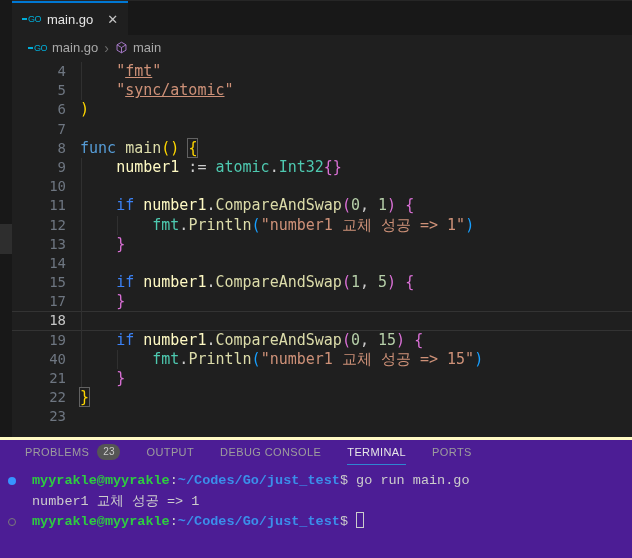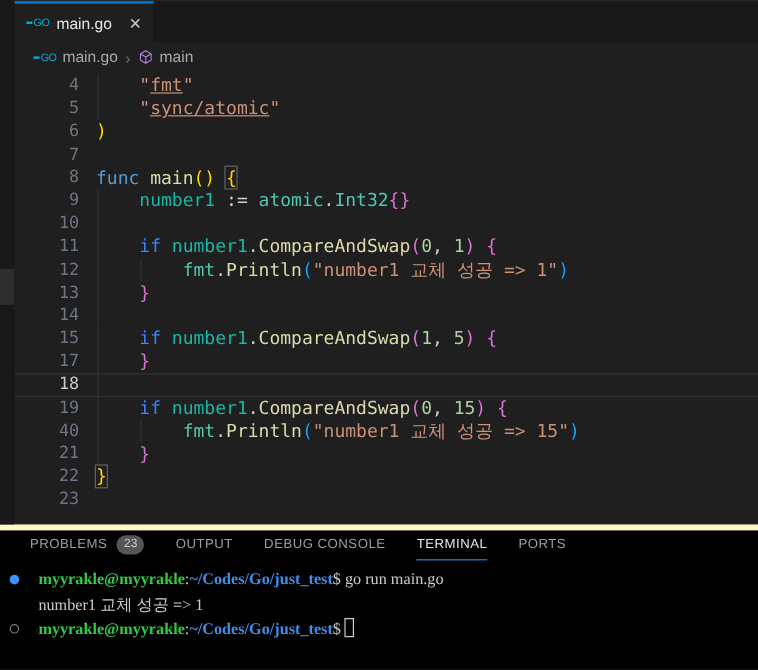--- a/index.html
+++ b/index.html
@@ -38,43 +38,43 @@
   .ln { flex:none; width:54px; text-align:right; color:#6e7681; font-size:14px; }
   .row.cur .ln { color:#c6c6c6; }
   .code { position:relative; flex:1; padding-left:14px; white-space:pre; }
   .guide { position:absolute; top:0; bottom:0; width:1px; background:#303030; }
   .guide.l0 { left:15px; } .guide.l1 { left:51px; }
 
   .tok-p  { color:#cccccc; }
   .tok-kb { color:#569cd6; }
   .tok-kp { color:#3b82f6; }
   .tok-fn { color:#dcdcaa; }
-  .tok-vr { color:#14b8a6; }
+  .tok-vr { color:#fef9c3; }
   .tok-ty { color:#4ec9b0; }
   .tok-nm { color:#b5cea8; }
   .tok-st { color:#ce9178; }
   .tok-su { color:#ce9178; text-decoration:underline; }
   .tok-b1 { color:#ffd700; }
   .tok-b2 { color:#da70d6; }
   .tok-b3 { color:#179fff; }
   .boxed  { outline:1px solid #626262; }
 
   
-  .panel { position:absolute; left:0; right:0; top:437px; bottom:0; background:#000000;
-           border-top:5px solid #fef9c3; }
+  .panel { position:absolute; left:0; right:0; top:437px; bottom:0; background:#4c1d95;
+           border-top:3px solid #fef9c3; }
   .ptabs { display:flex; align-items:stretch; height:25px; padding-left:25px; gap:26px; }
   .ptab { display:flex; align-items:center; gap:8px; font-size:11px; letter-spacing:0.4px;
           color:#9d9d9d; border-bottom:1px solid transparent; cursor:pointer; white-space:nowrap; }
   .ptab.active { color:#e7e7e7; border-bottom-color:#2f86d1; }
   .badge { background:#555555; color:#cccccc; font-size:10px; line-height:16px; padding:0 6px;
            border-radius:9px; letter-spacing:0; }
 
   
   .term { position:absolute; top:25px; left:0; right:0; bottom:0; padding-top:6px;
-          font-family:Liberation Serif, serif; font-size:13.5px; line-height:20.5px;
+          font-family:Liberation Mono, monospace; font-size:13.5px; line-height:20.5px;
           color:#cccccc; cursor:text; }
   .trow { position:relative; padding-left:32px; white-space:pre; }
   .tdec { position:absolute; left:8px; top:6px; width:8px; height:8px; border-radius:50%; cursor:pointer; }
   .tdec.filled { background:#3794ff; }
   .tdec.hollow { background:transparent; border:1px solid #7a7a7a; }
   .tg { color:#2ecc40; font-weight:bold; }
   .tb { color:#3b8eea; font-weight:bold; }
   .cursor-box { display:inline-block; width:8px; height:16px; border:1px solid #cccccc;
                 vertical-align:-3px; }
 </style>

